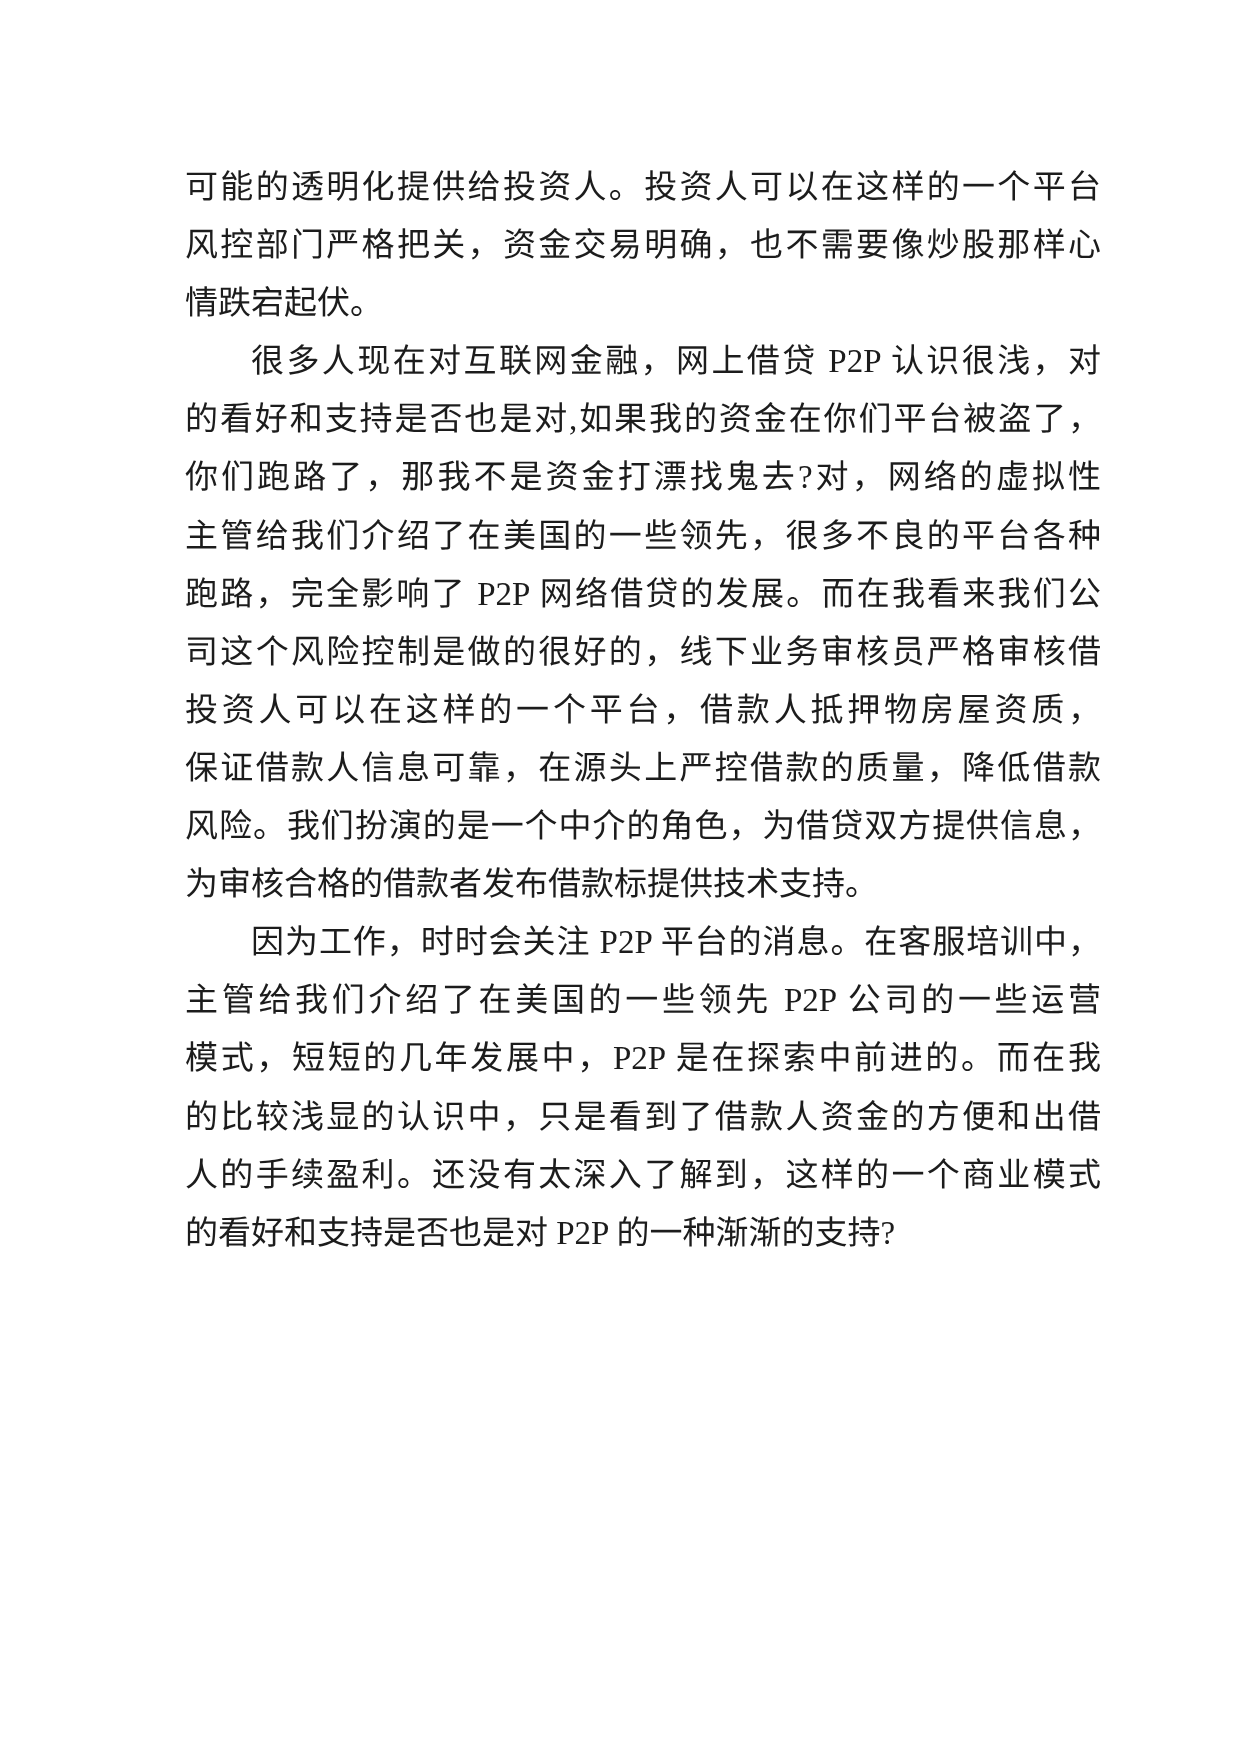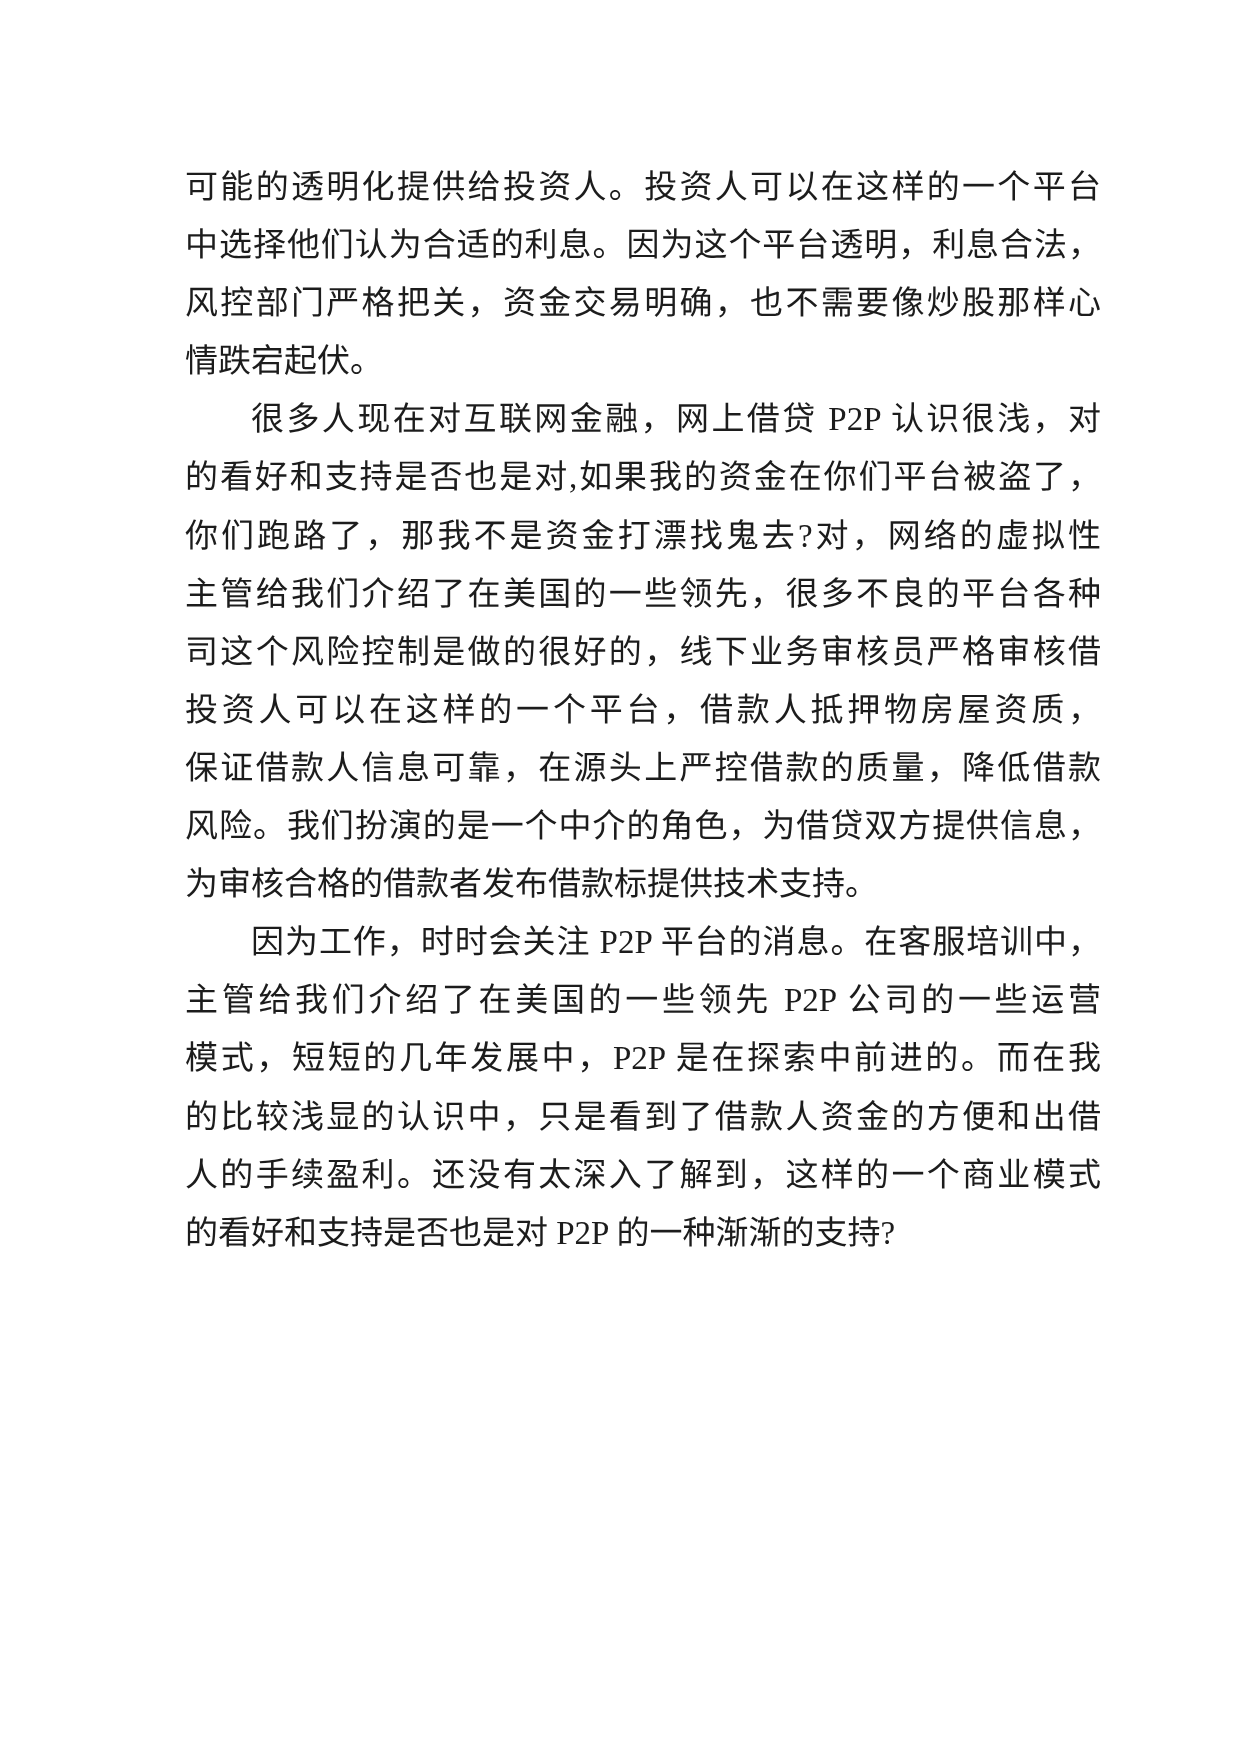--- a/index.html
+++ b/index.html
@@ -50,30 +50,30 @@
   }
 </style>
 </head>
 <body style="background: rgb(255, 255, 255);">
 
 <div class="page">
   <div class="text-column" style="color: rgb(28, 28, 28);">
 
     <div class="para">
       <div class="line j">可能的透明化提供给投资人。投资人可以在这样的一个平台</div>
-      <div class="line j">中选择他们认为合适的利息。因为这个平台透明，利息合法，</div>
       <div class="line j">风控部门严格把关，资金交易明确，也不需要像炒股那样心</div>
       <div class="line">情跌宕起伏。</div>
     </div>
 
     <div class="para">
       <div class="line j ind">很多人现在对互联网金融，网上借贷 P2P 认识很浅，对</div>
       <div class="line j">的看好和支持是否也是对,如果我的资金在你们平台被盗了，</div>
       <div class="line j">你们跑路了，那我不是资金打漂找鬼去?对，网络的虚拟性</div>
       <div class="line j">主管给我们介绍了在美国的一些领先，很多不良的平台各种</div>
+      <div class="line j">跑路，完全影响了 P2P 网络借贷的发展。而在我看来我们公</div>
       <div class="line j">司这个风险控制是做的很好的，线下业务审核员严格审核借</div>
       <div class="line j">投资人可以在这样的一个平台，借款人抵押物房屋资质，</div>
       <div class="line j">保证借款人信息可靠，在源头上严控借款的质量，降低借款</div>
       <div class="line j">风险。我们扮演的是一个中介的角色，为借贷双方提供信息，</div>
       <div class="line">为审核合格的借款者发布借款标提供技术支持。</div>
     </div>
 
     <div class="para">
       <div class="line j ind">因为工作，时时会关注 P2P 平台的消息。在客服培训中，</div>
       <div class="line j">主管给我们介绍了在美国的一些领先 P2P 公司的一些运营</div>

